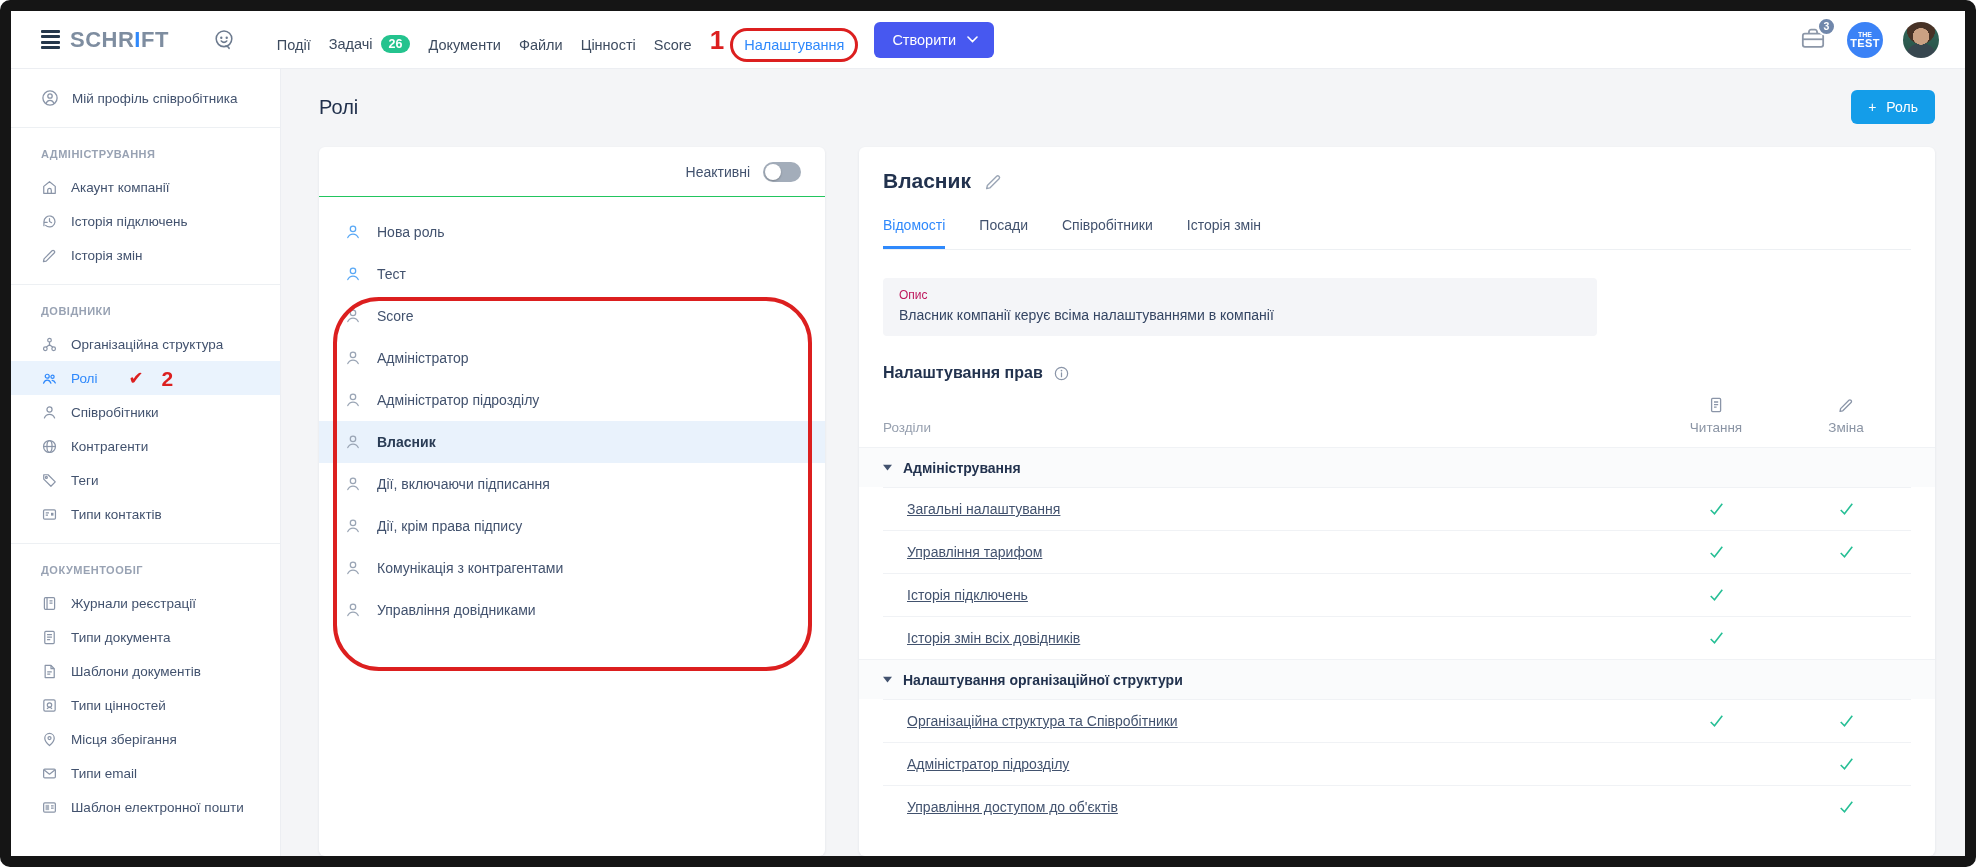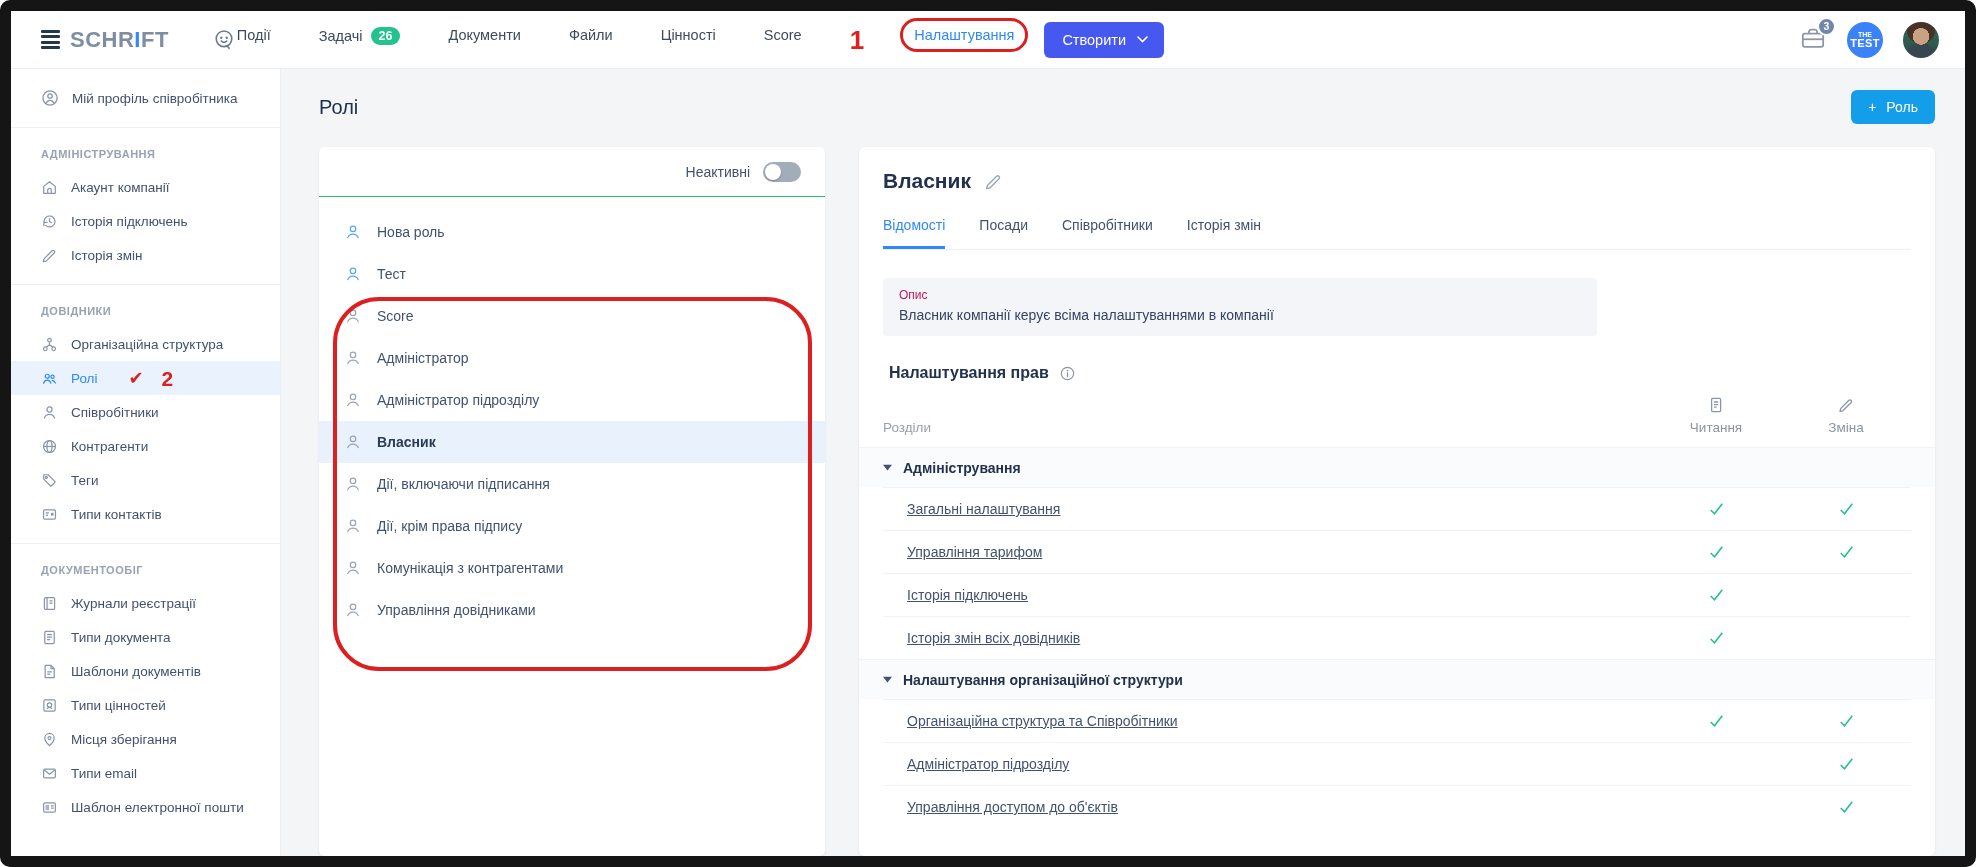--- a/index.html
+++ b/index.html
@@ -10,21 +10,21 @@
   .topbar { height:58px; flex:none; background:#fff; border-bottom:1px solid #eceef2; display:flex; align-items:center; padding:0 26px 0 30px; }
   .burger { display:flex; flex-direction:column; gap:2.5px; margin-right:10px; cursor:pointer; }
   .burger i { display:block; width:19px; height:3px; background:#25374b; border-radius:1px; }
   .logo { font-size:22px; font-weight:700; letter-spacing:.5px; color:#7e8da0; white-space:nowrap; }
   .logo .accent { color:#2f89fc; }
   .search { position:relative; margin-left:36px; }
   .search input { width:245px; height:34px; border:none; outline:none; background:#f1f2f5; border-radius:17px; padding:0 14px 0 37px; font-size:13.5px; color:#44526a; font-family:inherit; }
   .search input::placeholder { color:#9aa4b4; }
   .search .mag { position:absolute; left:13px; top:9px; color:#9aa4b4; }
   .support { margin-left:42px; color:#6c7a8e; display:flex; cursor:pointer; }
-  .nav { display:flex; align-items:flex-start; gap:48px; }
+  .nav { display:flex; align-items:flex-end; gap:18px; margin-left:40px; }
   .nav-item { display:flex; align-items:center; gap:8px; font-size:14.5px; color:#3d4b5f; cursor:pointer; white-space:nowrap; }
   .nav-item.active { color:#2f89fc; }
   .badge-green { background:#24c38e; color:#fff; font-size:12.5px; font-weight:700; border-radius:10px; padding:2px 8px; }
   .settings-wrap { position:relative; display:flex; align-items:center; }
   .red-ring { position:absolute; left:-14px; right:-14px; top:-9px; bottom:-9px; border:3.5px solid #dc1f1f; border-radius:17px; pointer-events:none; }
   .step-num { color:#dc1f1f; font-weight:700; font-size:26px; margin:0 2px 0 0; line-height:1; }
   .btn-create { margin-left:30px; background:#4758f0; color:#fff; border:none; border-radius:6px; height:36px; padding:0 16px 0 18px; font-size:14.5px; font-family:inherit; display:flex; align-items:center; gap:11px; cursor:pointer; }
   .topbar-right { margin-left:auto; display:flex; align-items:center; gap:20px; }
   .case-wrap { position:relative; color:#8c97a8; cursor:pointer; }
   .case-badge { position:absolute; top:-8px; right:-9px; width:19px; height:19px; background:#7087ab; border:2px solid #fff; border-radius:50%; color:#fff; font-size:10.5px; font-weight:700; display:flex; align-items:center; justify-content:center; }
@@ -75,21 +75,21 @@
   .detail-title-row { margin-top:22px; display:flex; align-items:center; gap:13px; }
   .detail-title { font-size:21px; font-weight:700; color:#22324e; }
   .edit-pencil { color:#9aa5b5; display:flex; cursor:pointer; }
   .tabs { margin-top:24px; display:flex; gap:34px; border-bottom:1px solid #edf0f3; }
   .tab { padding-bottom:13px; font-size:14px; color:#42526e; border-bottom:3px solid transparent; cursor:pointer; }
   .tab.active { color:#2f89fc; border-bottom-color:#2f89fc; font-weight:500;text-align:center; }
   .desc-box { margin-top:28px; width:714px; background:#f4f5f8; border-radius:4px; padding:10px 16px 13px; }
   .desc-label { font-size:12px; color:#be185d; }
   .desc-text { margin-top:5px; font-size:14px; color:#344563; }
   .perm-title-row { margin-top:28px; display:flex; align-items:center; gap:10px; }
-  .perm-title { font-size:16px; font-weight:700; color:#22324e;margin-left:6px; }
+  .perm-title { font-size:16px; font-weight:700; color:#22324e; }
   .info-ic { color:#8a95a8; display:flex; cursor:pointer; }
   .perm-head { display:flex; align-items:flex-end; padding:14px 0 12px; }
   .col-name { flex:1; font-size:13.5px; color:#97a0af; align-self:flex-end; }
   .col-check { width:130px; display:flex; flex-direction:column; align-items:center; gap:6px; font-size:13.5px; color:#8a94a4; }
   .col-check .ic { color:#8a95a8; display:flex; }
   .perm-group { height:40px; display:flex; align-items:center; gap:11px; background:#fafbfc; margin:0 -24px; padding:0 24px; font-size:14px; font-weight:700; color:#22324e; border-top:1px solid #f0f2f5; }
   .tri { display:flex; color:#42526e; cursor:pointer; }
   .perm-row { height:43px; display:flex; align-items:center; border-top:1px solid #f0f2f5; }
   .perm-row:first-of-type { border-top:none; }
   .row-name { flex:1; padding-left:24px; font-size:14px; color:#42526e;text-decoration:underline; }

